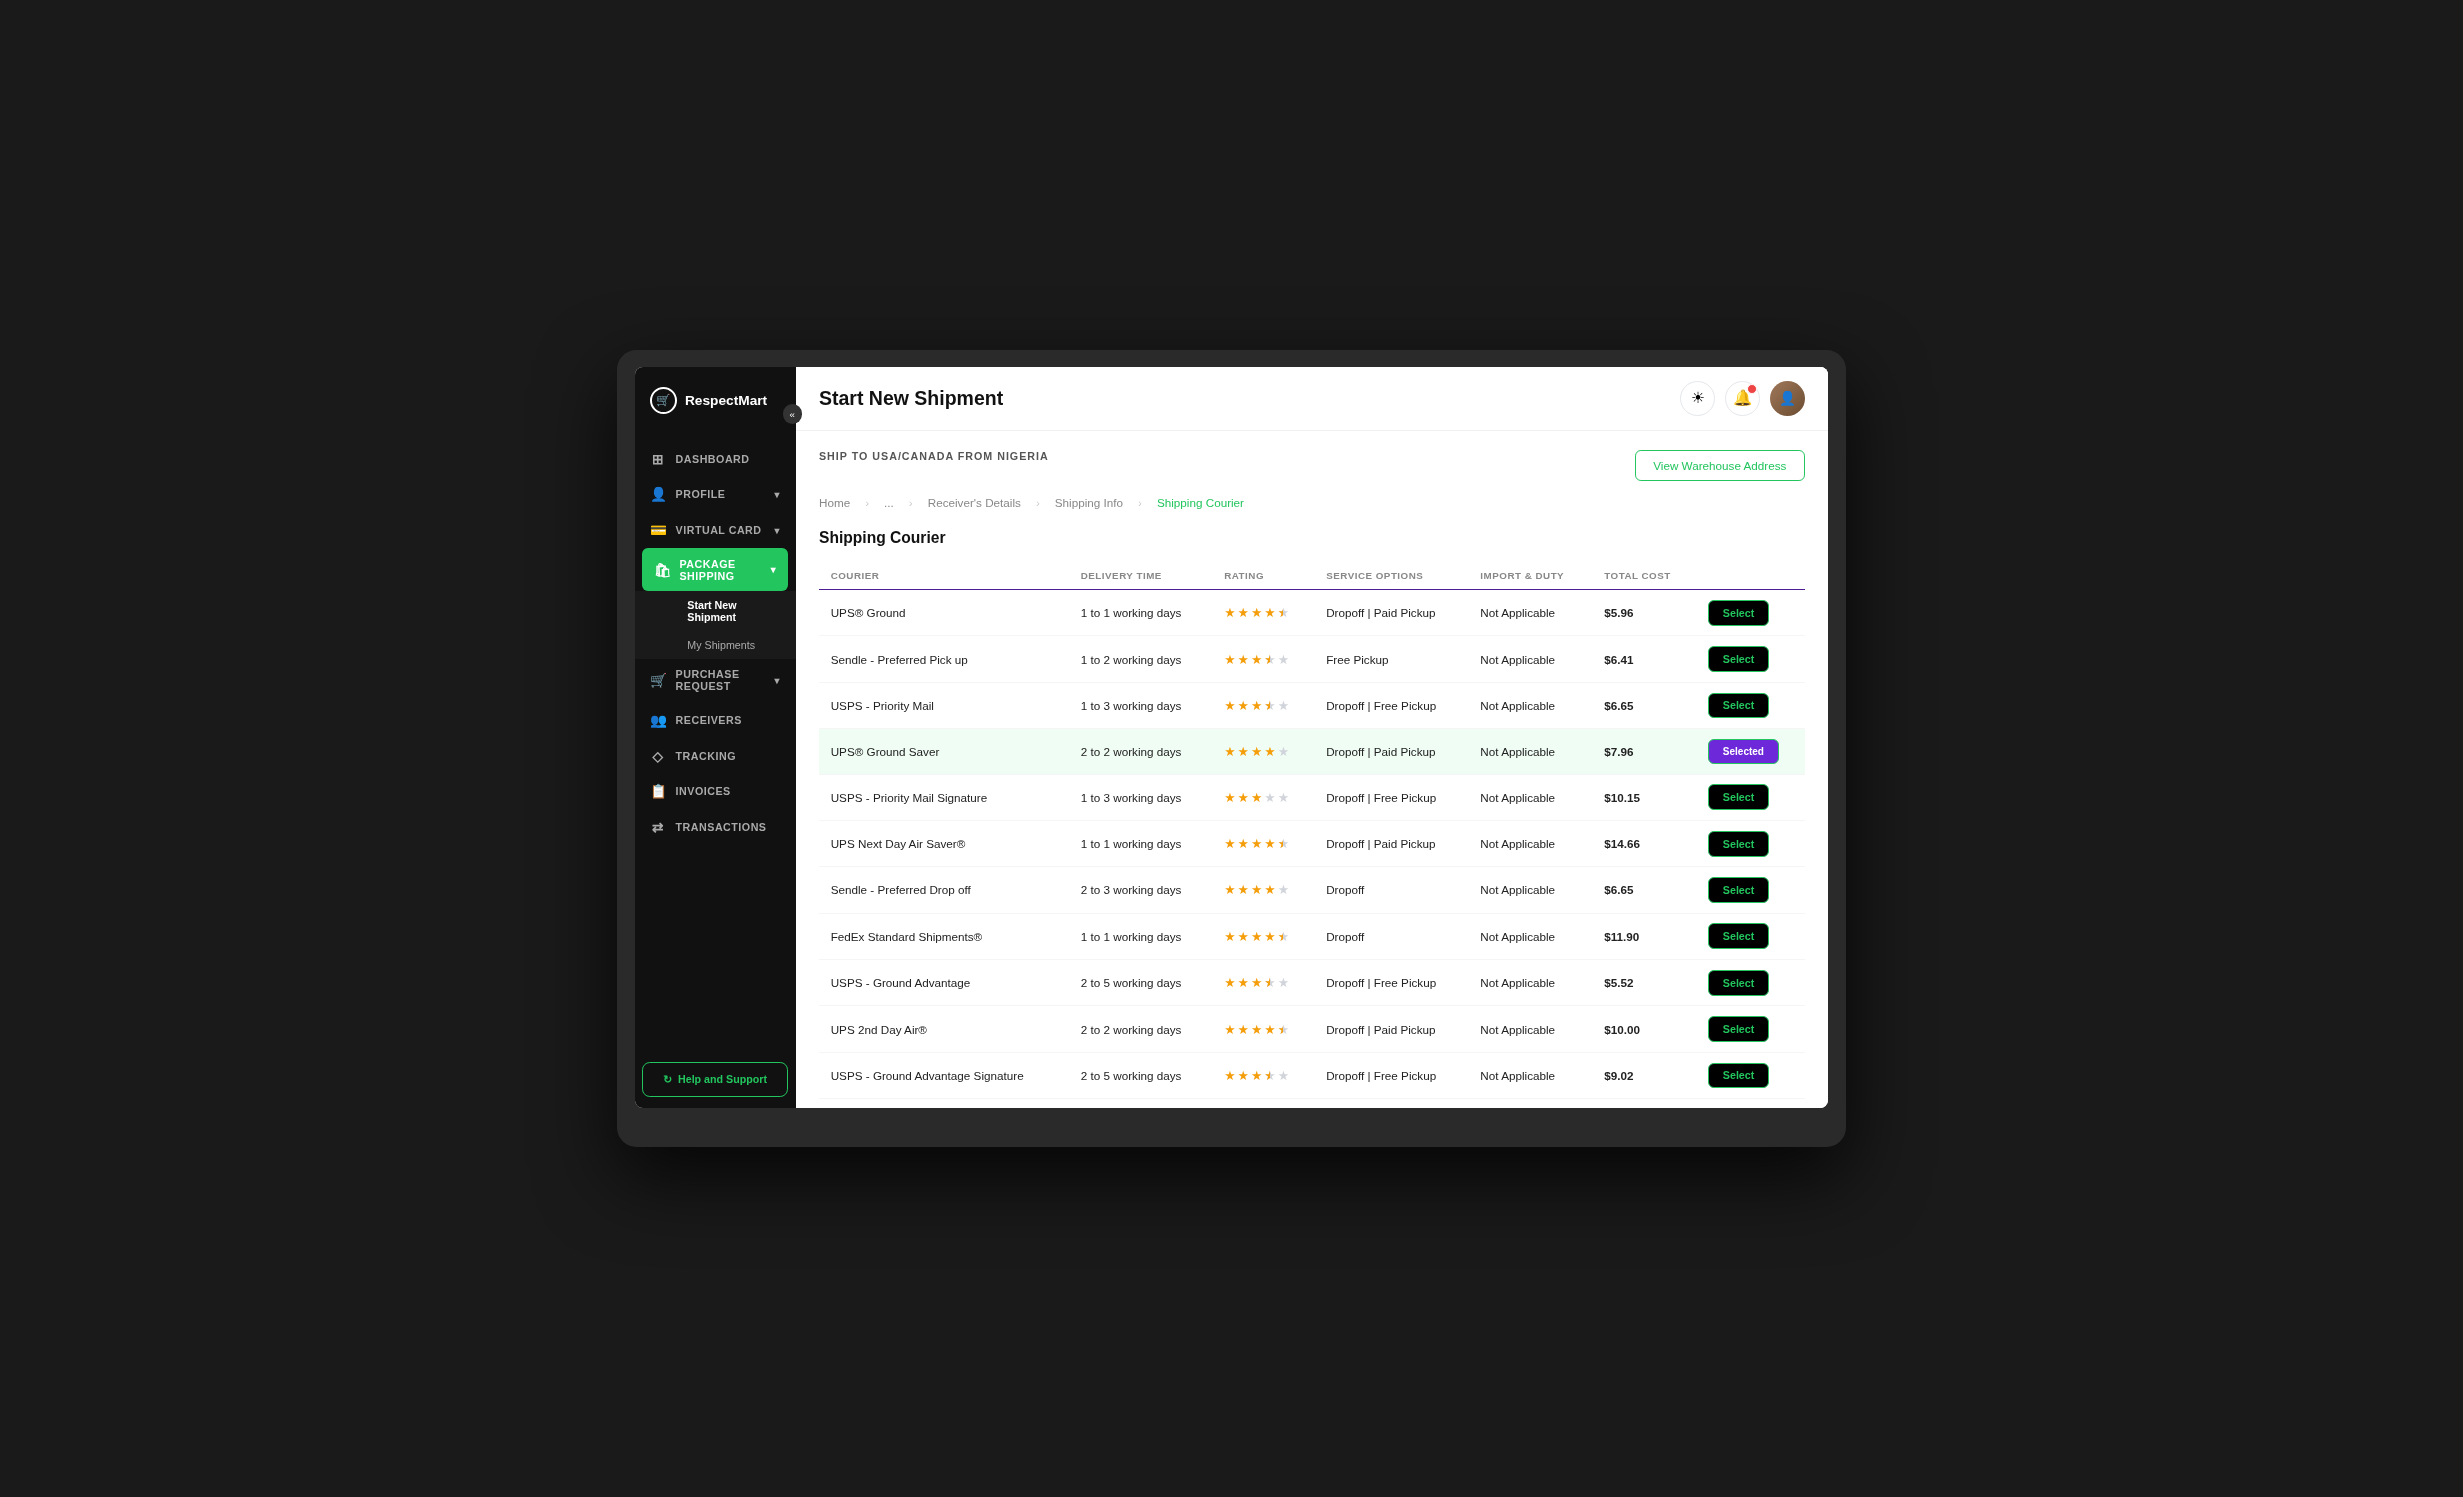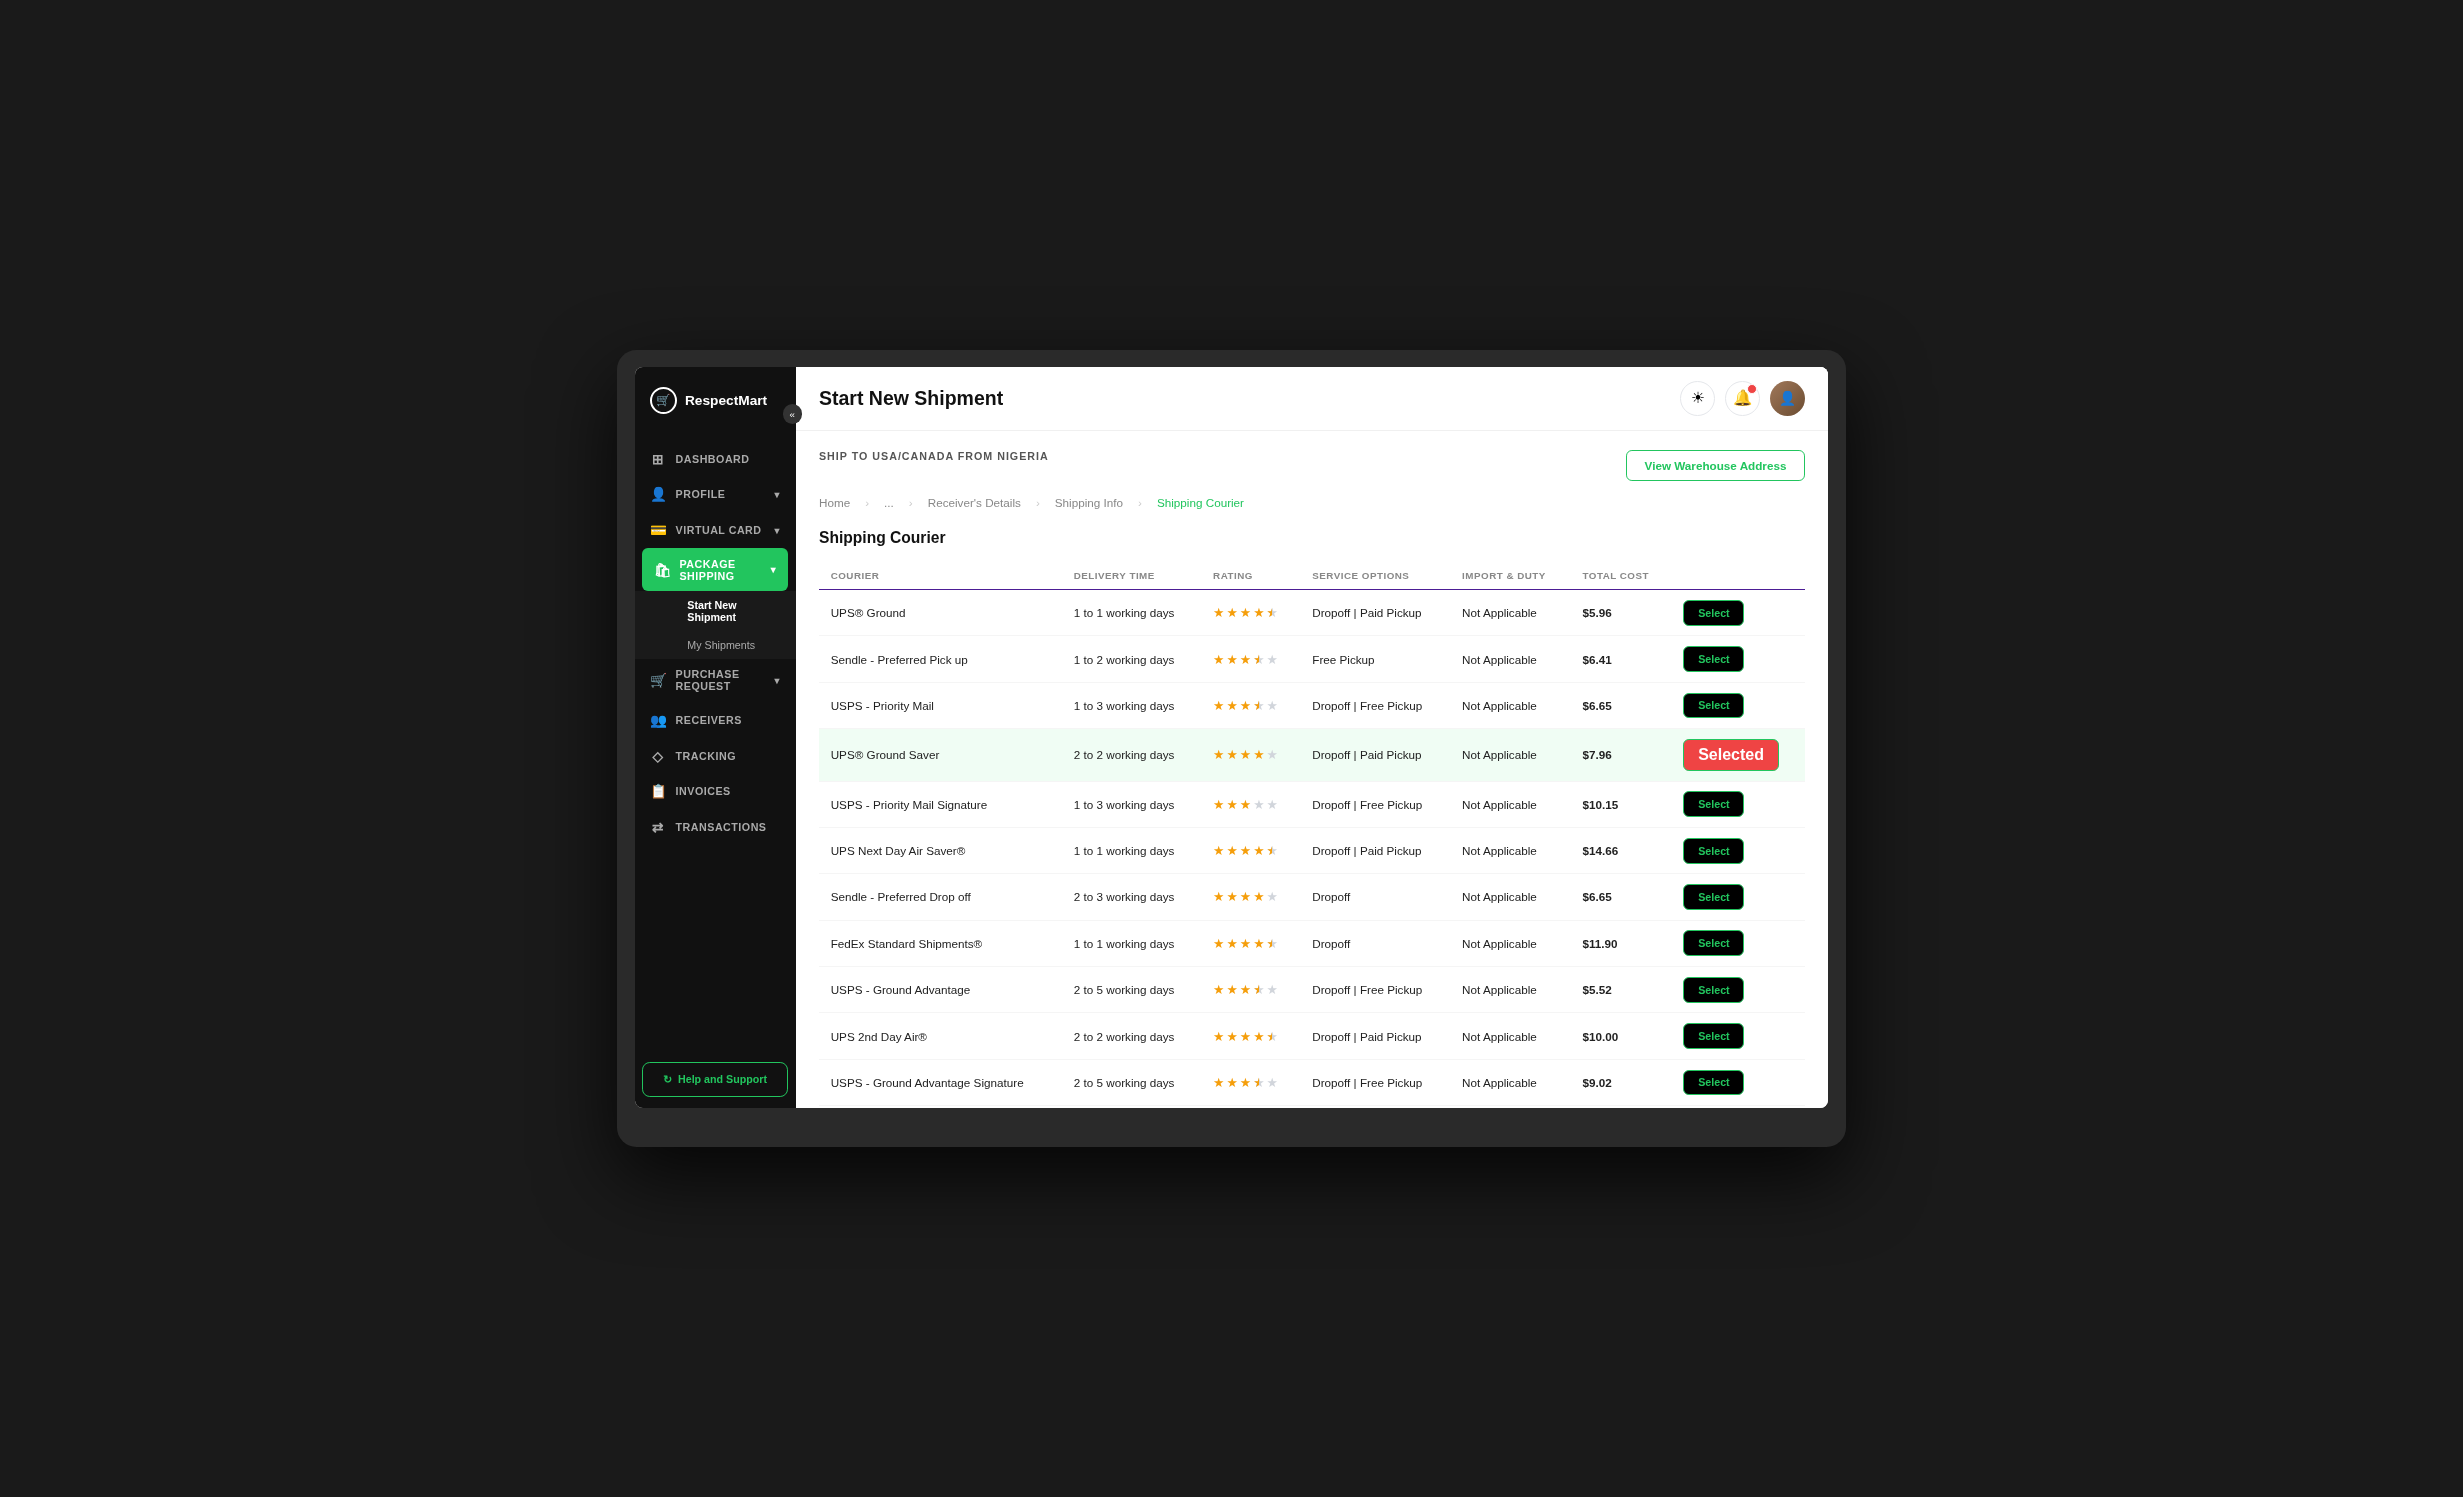--- a/index.html
+++ b/index.html
@@ -204,21 +204,21 @@
       letter-spacing: 1px;
       color: #555;
     }
     .view-warehouse-btn {
       padding: 7.8px 17.6px;
       border: 1.5px solid #22c55e;
       border-radius: 5.9px;
       background: white;
       color: #22c55e;
       font-size: 11.7px;
-      font-weight: 700;
+      font-weight: 400;
       cursor: pointer;
     }
     
     .breadcrumb {
       display: flex;
       align-items: center;
       gap: 15px;
       font-size: 11.7px;
       color: #888;
       margin-bottom: 19.5px;
@@ -270,23 +270,23 @@
       color: #22c55e;
       font-size: 10.7px;
       font-weight: 600;
       cursor: pointer;
       white-space: nowrap;
     }
     .selected-btn {
       padding: 5.9px 13.7px;
       border: 1.5px solid #22c55e;
       border-radius: 5.9px;
-      background: #ef4444;
+      background: #6d28d9;
       color: white;
-      font-size: 16px;
+      font-size: 10px;
       font-weight: 600;
       cursor: pointer;
       white-space: nowrap;
     }
     .notification-dot {
       position: relative;
     }
     .notification-dot::after {
       content: '';
       position: absolute;

